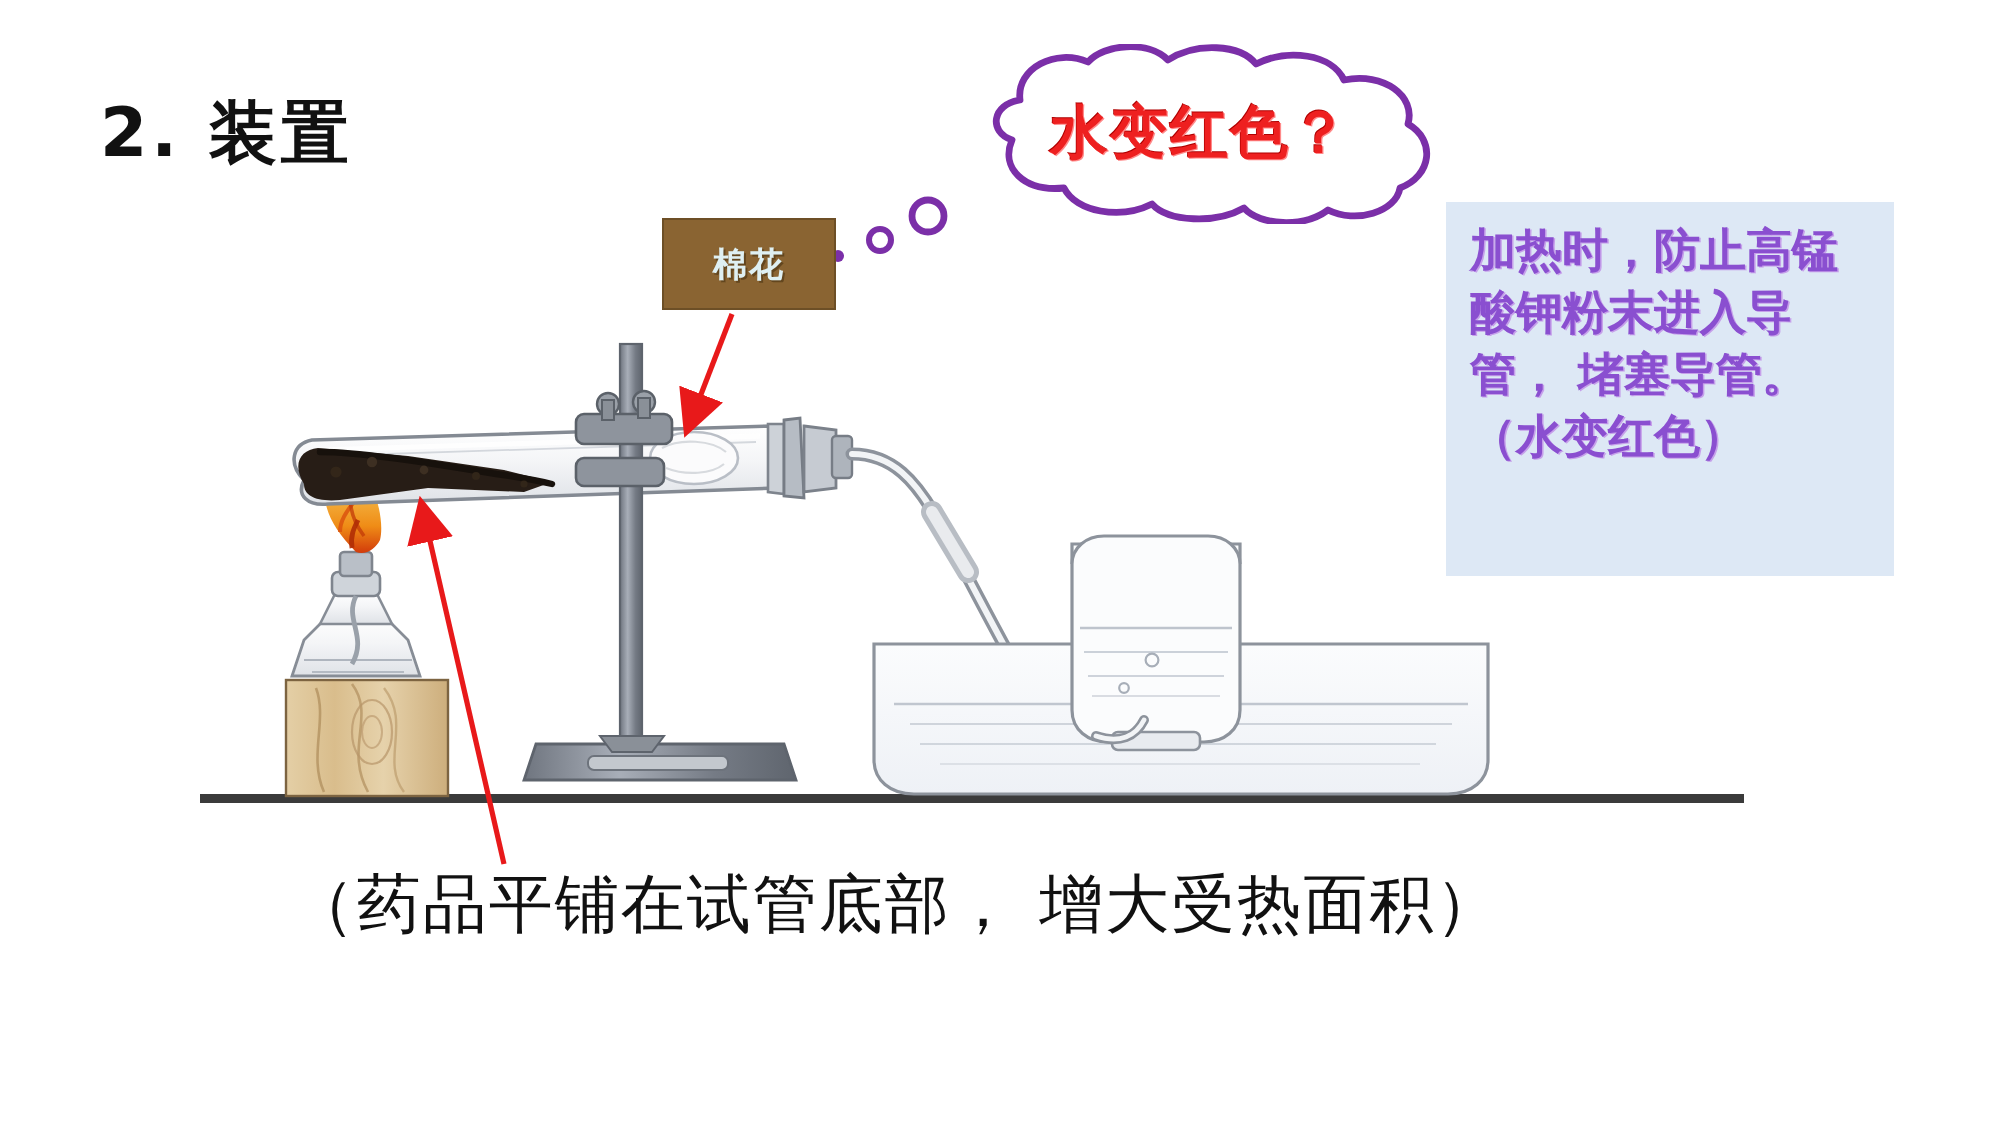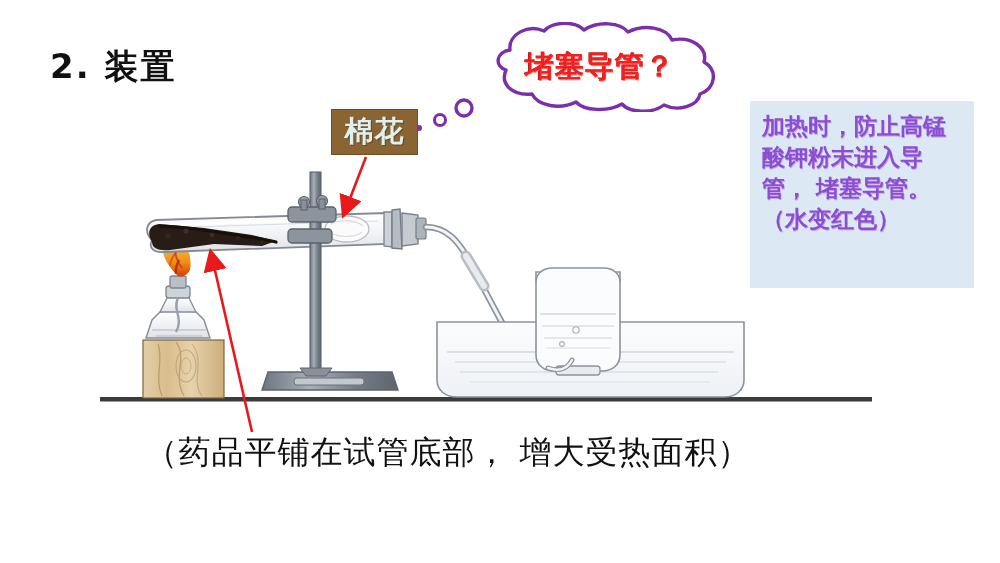--- a/index.html
+++ b/index.html
@@ -66,39 +66,38 @@
     top: 109px;
     width: 85px;
     height: 44px;
     background: #8a6432;
     border: 1px solid #6d4f26;
     display: flex;
     align-items: center;
     justify-content: center;
   }
   #cotton-label-text {
-    font-size: 29px;
+    font-size: 17px;
     font-weight: bold;
     color: #dff0f2;
     letter-spacing: 1px;
     text-shadow: 1px 1px 0 rgba(60,40,10,0.5);
     white-space: nowrap;
   }
 
   
   #info-box {
     position: absolute;
     left: 723px;
     top: 101px;
     width: 224px;
     height: 187px;
     background: #dde8f5;
     box-sizing: border-box;
     padding: 10px 10px 16px 12px;
-    margin-left: 27px;
   }
   #info-box-text {
     font-size: 23px;
     font-weight: bold;
     line-height: 31px;
     color: #8a4fd0;
     letter-spacing: 0px;
     text-shadow: 0.7px 0.7px 0 #c6a0ea;
     white-space: pre-line;
   }
@@ -295,21 +294,21 @@
 
   <div id="thought-bubble">
     <svg viewBox="0 0 290 90" width="290" height="90">
       <path d="M58 28 C56 12, 76 2, 92 9 C100 0, 122 -2, 132 8
                C146 -1, 168 0, 176 10 C192 2, 214 5, 220 18
                C240 14, 256 26, 252 40 C266 48, 264 66, 248 72
                C246 84, 226 90, 212 83 C200 92, 178 91, 170 82
                C156 90, 132 89, 124 80 C108 88, 86 84, 80 72
                C60 74, 48 62, 54 48 C42 44, 44 30, 58 28 Z" fill="#ffffff" stroke="#7b2fa8" stroke-width="3.4" stroke-linejoin="round"></path>
     </svg>
-    <div id="bubble-text">堵塞导管？</div>
+    <div id="bubble-text">水变红色？</div>
   </div>
 
   <svg style="position:absolute;left:404px;top:98px;width:70px;height:40px;" viewBox="0 0 70 40">
     <circle cx="60" cy="10" r="8" fill="none" stroke="#7b2fa8" stroke-width="3.4"></circle>
     <circle cx="36" cy="22" r="5.5" fill="none" stroke="#7b2fa8" stroke-width="3"></circle>
     <circle cx="15" cy="30" r="3" fill="#7b2fa8"></circle>
   </svg>
 
   <div id="cotton-label">
     <span id="cotton-label-text">棉花</span>

